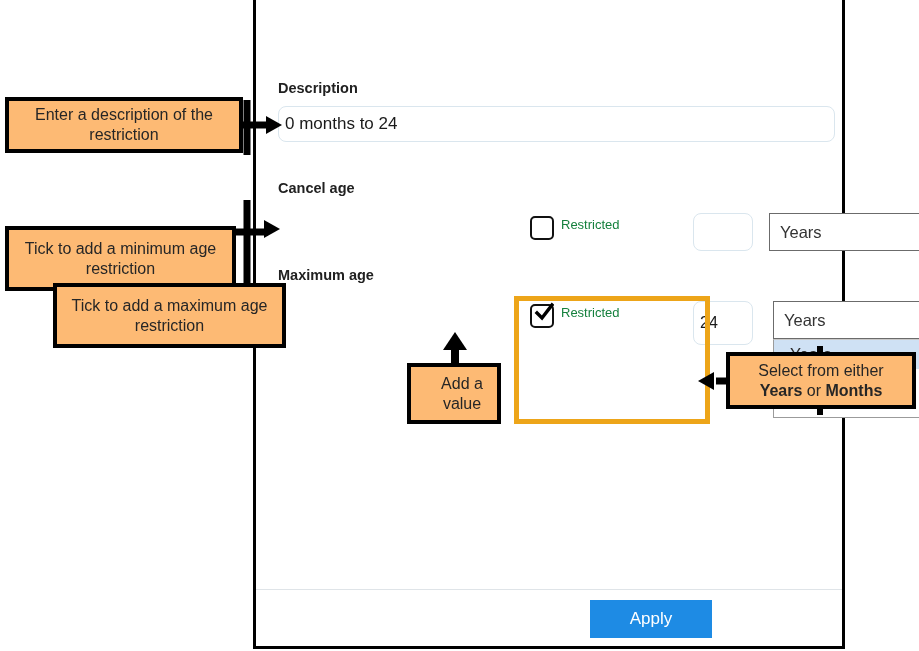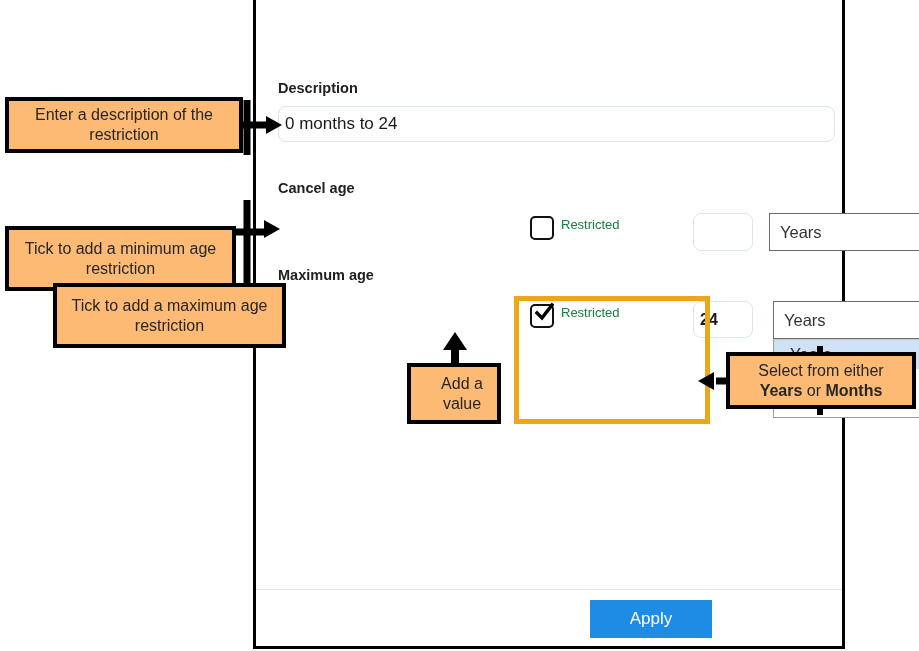--- a/index.html
+++ b/index.html
@@ -101,21 +101,21 @@
     color: #15803d;
     white-space: nowrap;
   }
   #lbl-min { left: 305px; top: 217px; }
   #lbl-max { left: 305px; top: 305px; }
 
   #val-min {
     left: 437px; top: 213px; width: 60px; height: 38px;
   }
   #val-max {
-    left: 437px; top: 301px; width: 60px; height: 37px; font-weight: bold;
+    left: 437px; top: 301px; width: 60px; height: 44px;
   }
 
   .combo {
     position: absolute;
     box-sizing: border-box;
     border: 1px solid #6b6b6b;
     background: #ffffff;
     height: 38px;
     width: 184px;
   }

